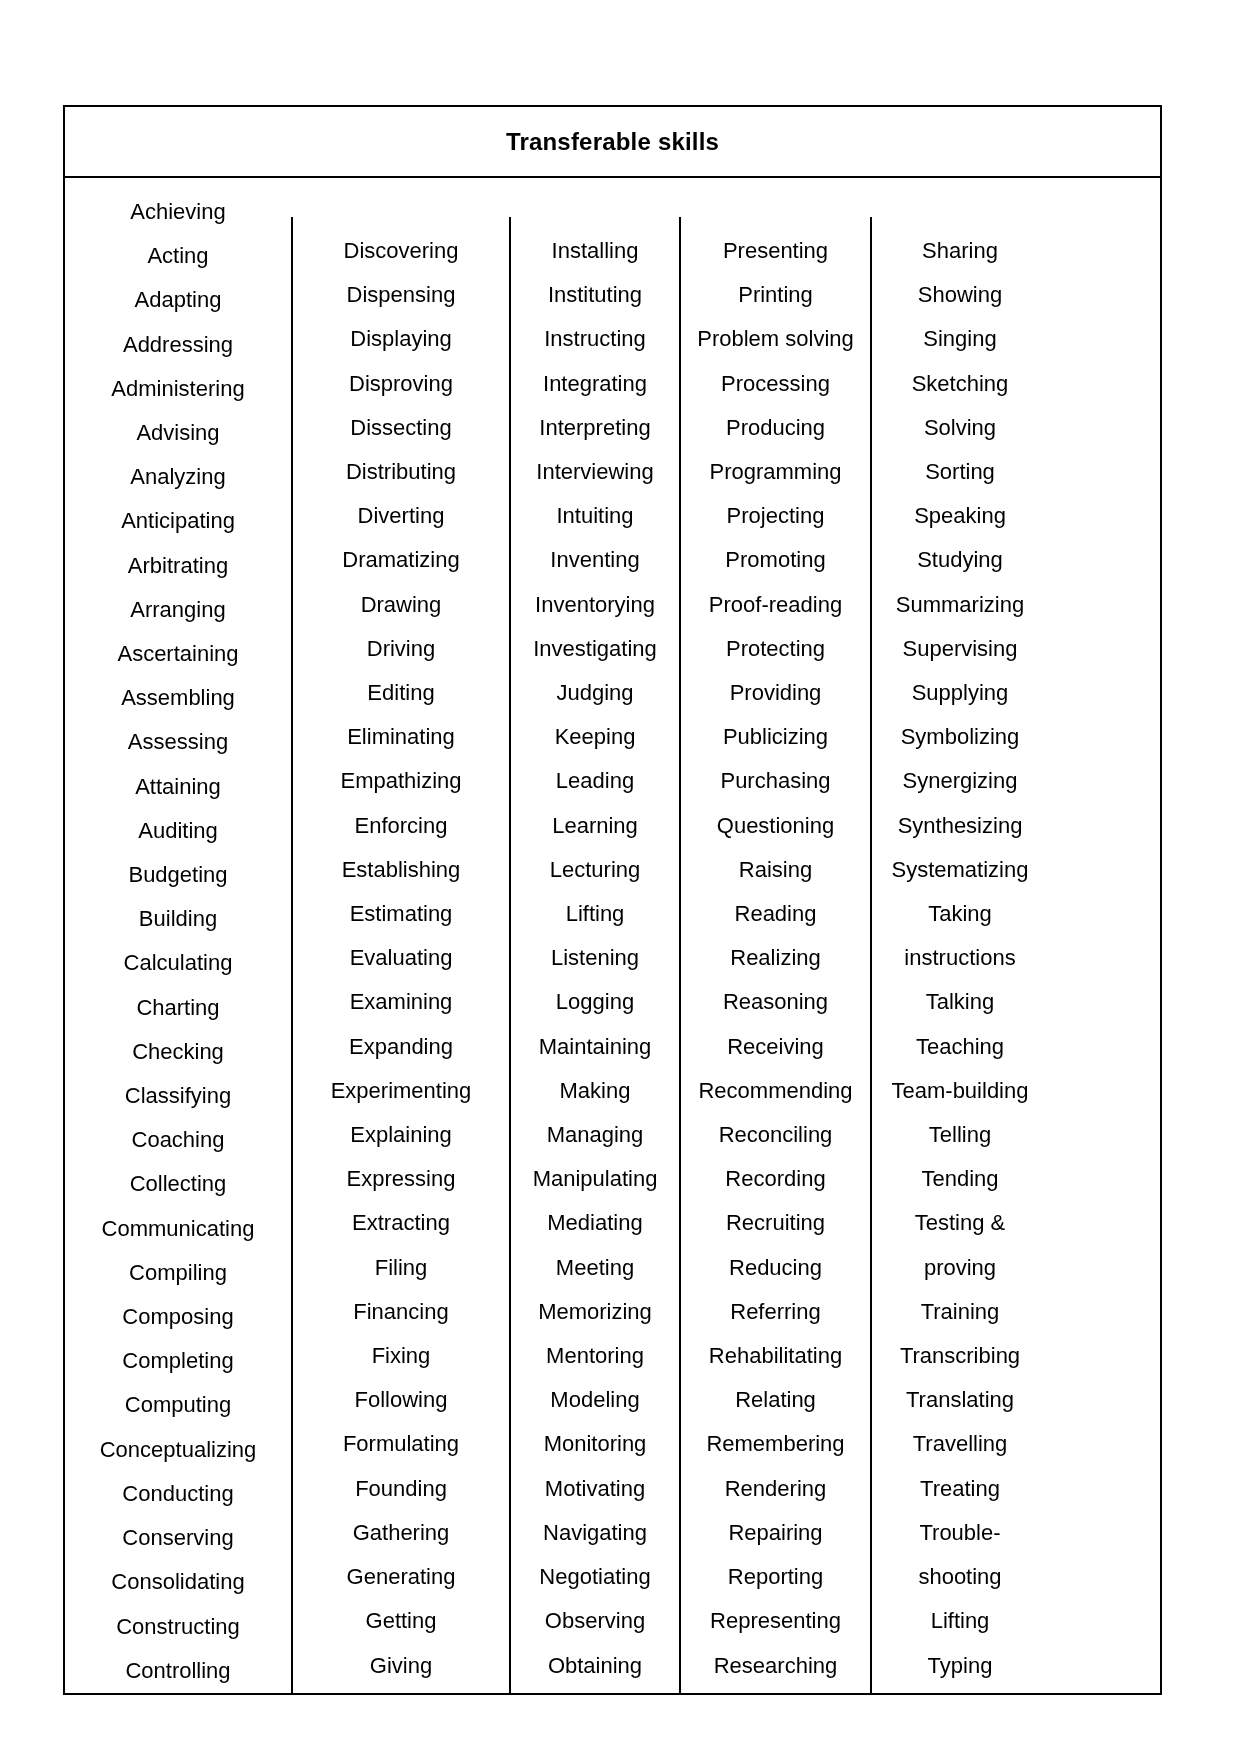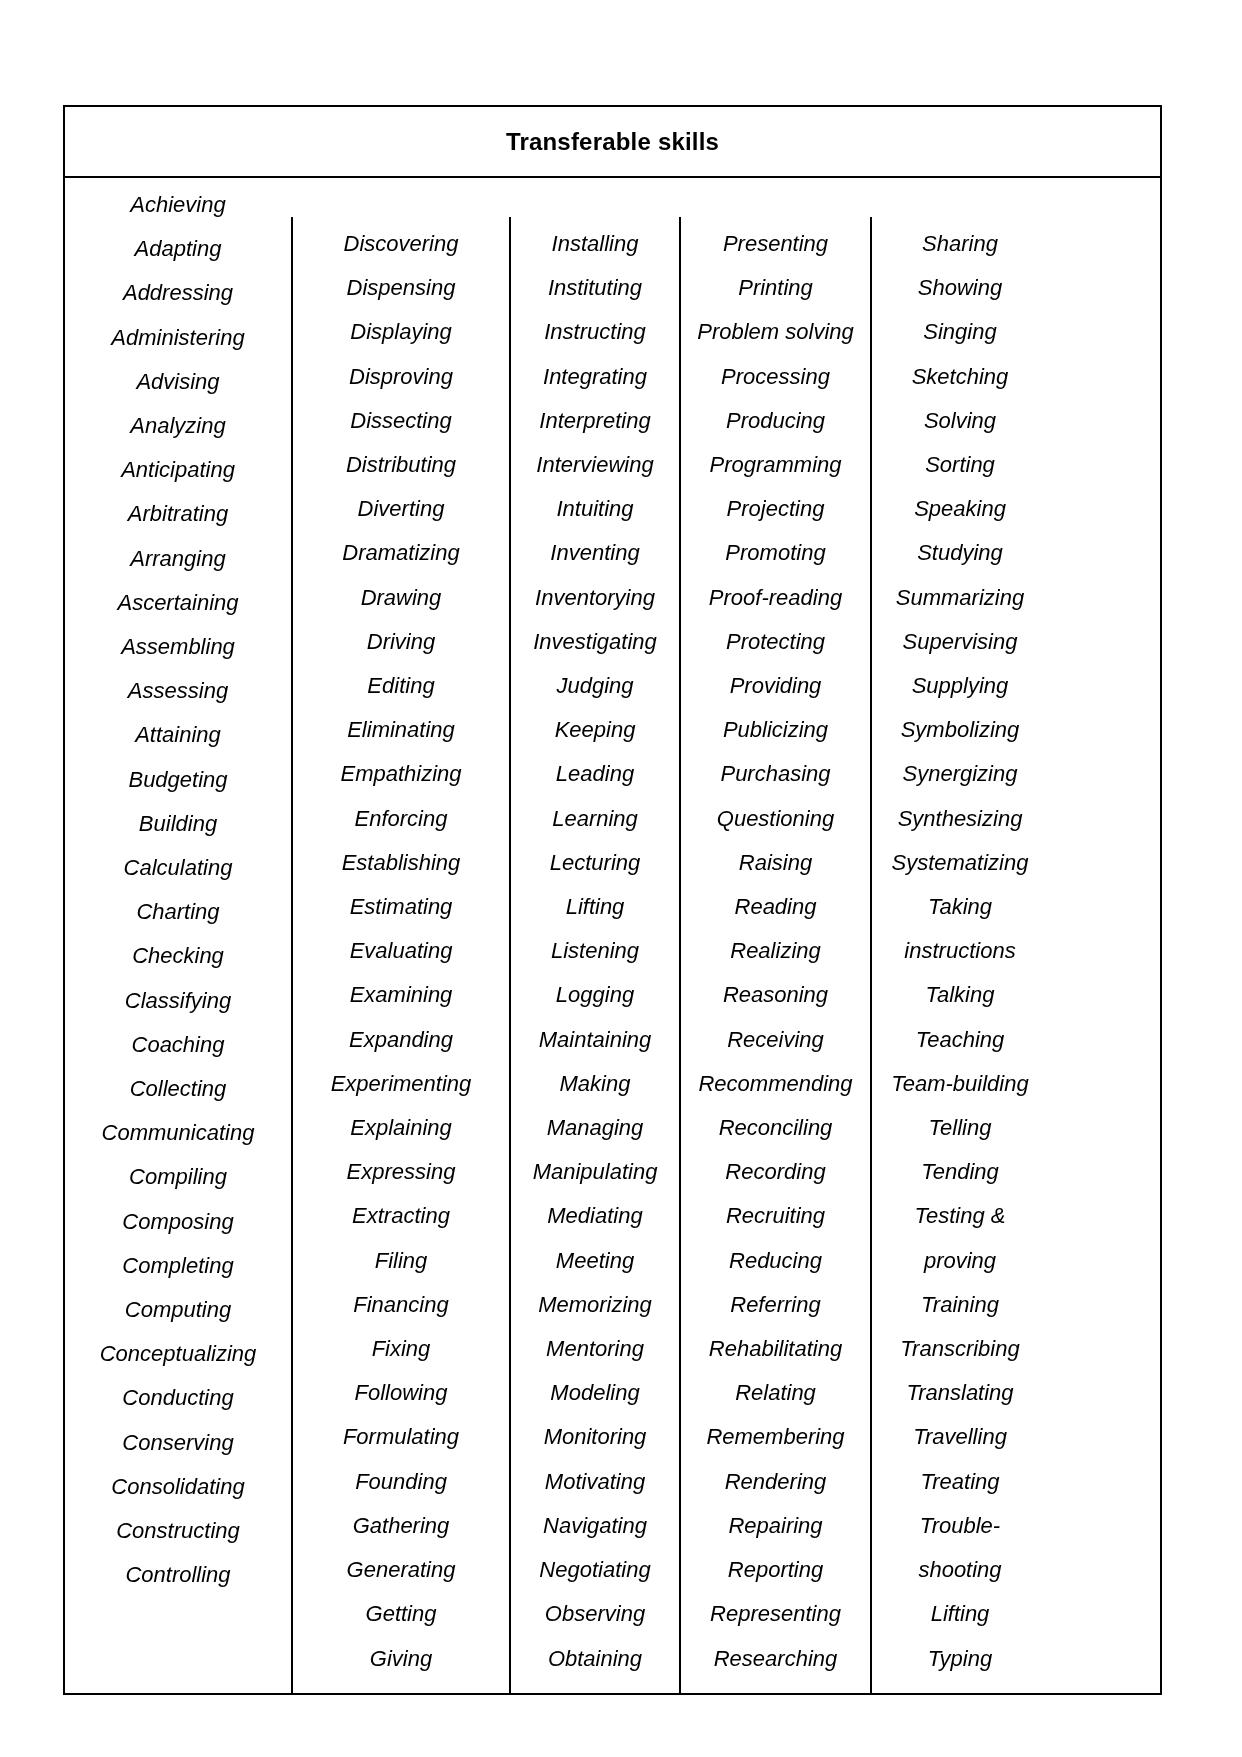--- a/index.html
+++ b/index.html
@@ -40,23 +40,22 @@
     font-weight: bold;
     letter-spacing: 0.2px;
   }
   .table-body {
     display: flex;
     height: calc(100% - 71px);
     box-sizing: border-box;
   }
   .col {
     box-sizing: border-box;
-    padding-top: 5px;
+    padding-top: 12px;
     overflow: hidden;
-    font-style: italic;
   }
   .col + .col {
     border-left: 2px solid #000000;
     margin-top: 39px;
   }
   .col-0 { width: 226px; }
   .col-1 { width: 218px; }
   .col-2 { width: 170px; }
   .col-3 { width: 191px; }
   .col-4 { width: 178px; }
@@ -75,32 +74,34 @@
 <body>
 
 <div class="page">
   <div class="skills-table">
     <div class="table-header">
       <h1 class="title">Transferable skills</h1>
     </div>
     <div class="table-body">
       <div class="col col-0">
           <div class="skill">Achieving</div>
+          <div class="skill">Acting</div>
           <div class="skill">Adapting</div>
           <div class="skill">Addressing</div>
           <div class="skill">Administering</div>
           <div class="skill">Advising</div>
           <div class="skill">Analyzing</div>
           <div class="skill">Anticipating</div>
           <div class="skill">Arbitrating</div>
           <div class="skill">Arranging</div>
           <div class="skill">Ascertaining</div>
           <div class="skill">Assembling</div>
           <div class="skill">Assessing</div>
           <div class="skill">Attaining</div>
+          <div class="skill">Auditing</div>
           <div class="skill">Budgeting</div>
           <div class="skill">Building</div>
           <div class="skill">Calculating</div>
           <div class="skill">Charting</div>
           <div class="skill">Checking</div>
           <div class="skill">Classifying</div>
           <div class="skill">Coaching</div>
           <div class="skill">Collecting</div>
           <div class="skill">Communicating</div>
           <div class="skill">Compiling</div>

